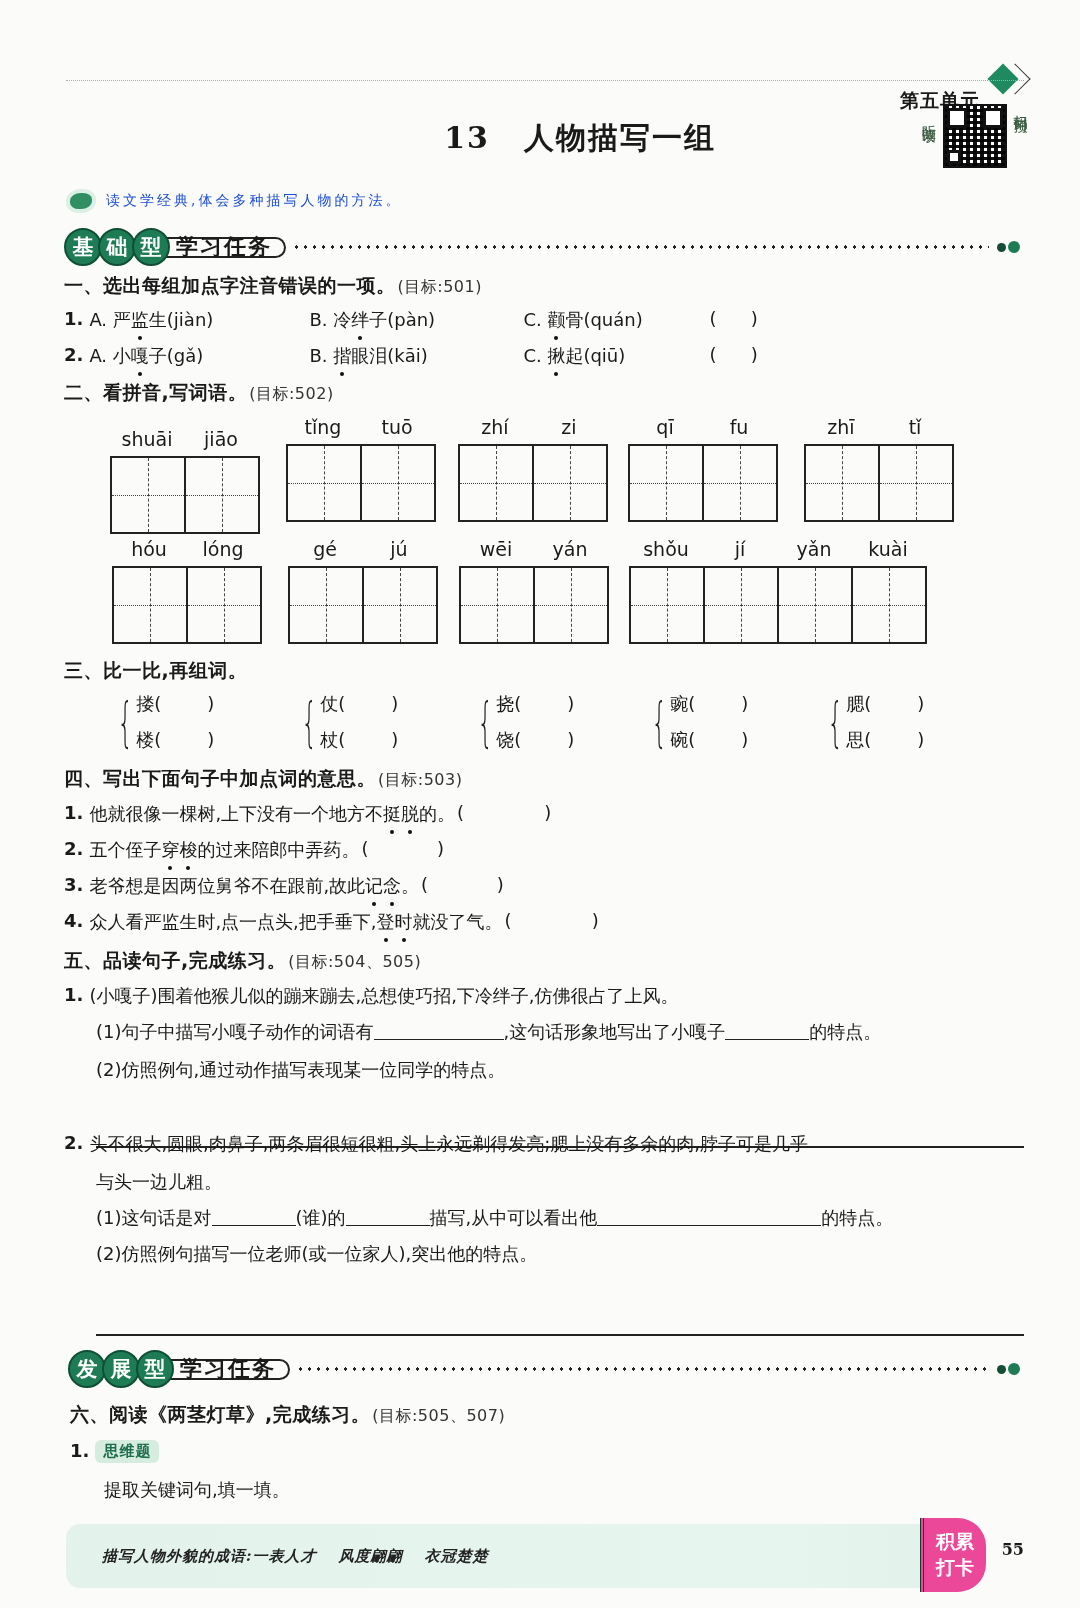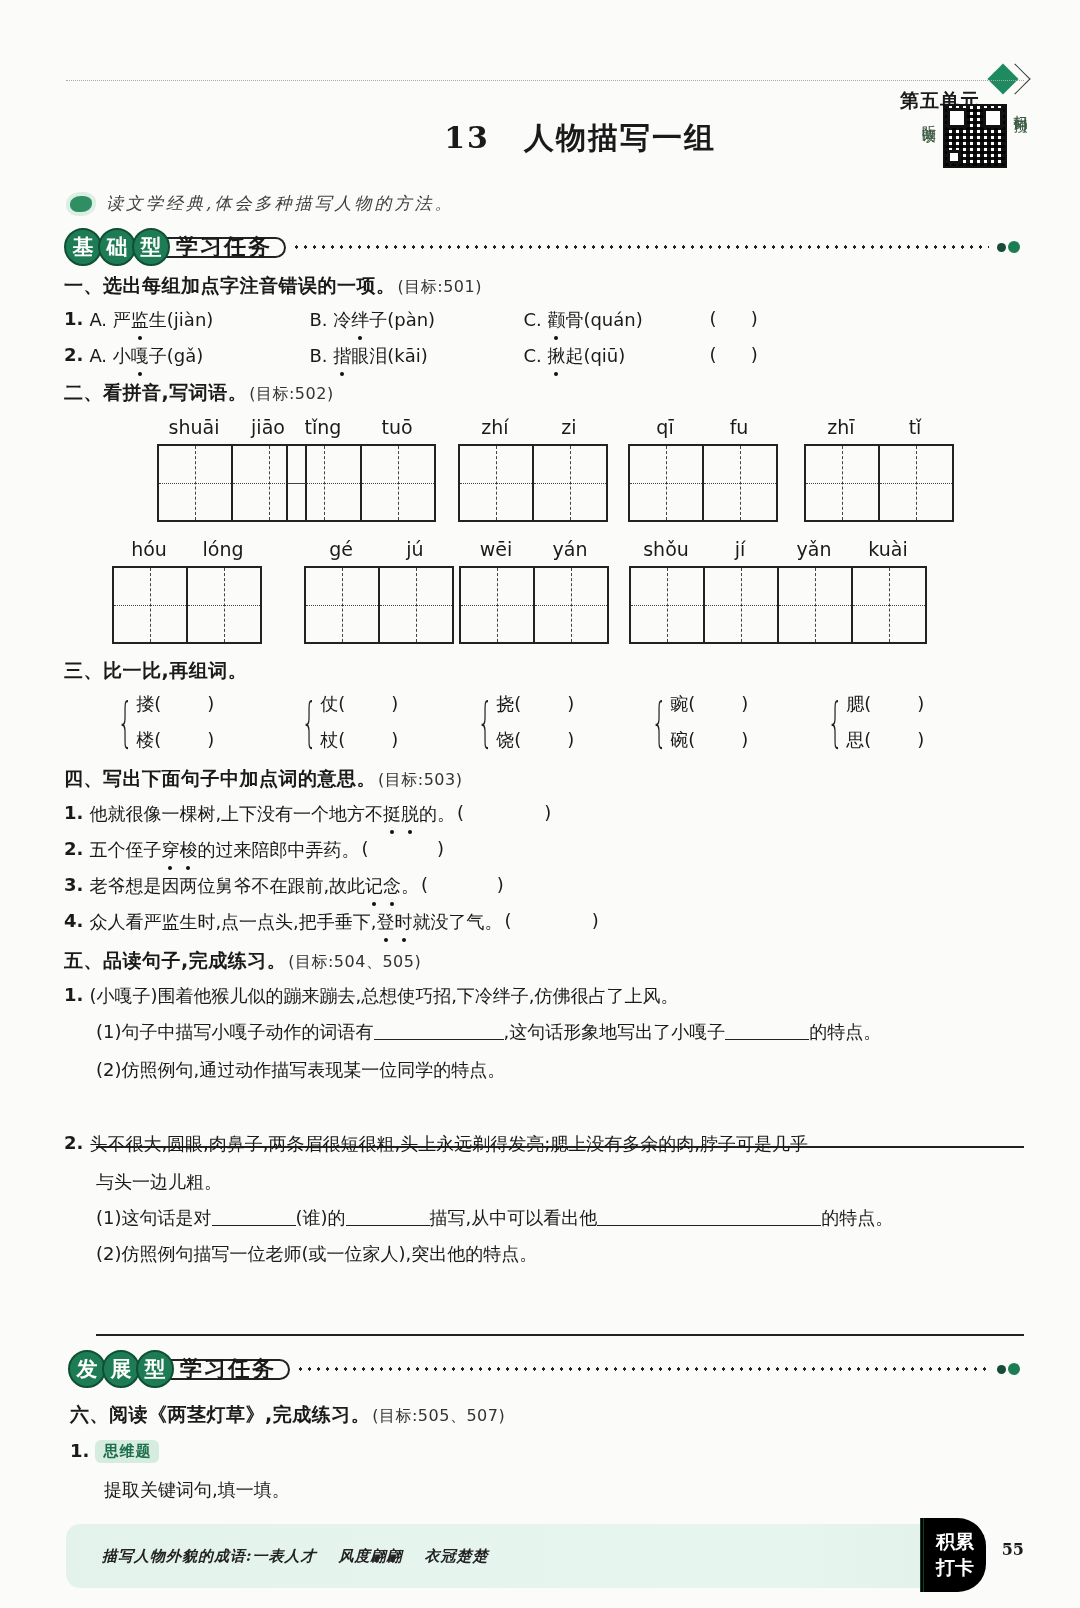--- a/index.html
+++ b/index.html
@@ -23,21 +23,21 @@
       repeating-linear-gradient(90deg, #111 0 4px, #fff 4px 7px),
       repeating-linear-gradient(0deg, #111 0 3px, #fff 3px 6px);
       background-blend-mode: multiply; position: relative; border: 2px solid #111; }
   .qr::before, .qr::after { content: ""; position: absolute; width: 14px; height: 14px; border: 3px solid #111; background: #fff; }
   .qr::before { left: 2px; top: 2px; }
   .qr::after { right: 2px; top: 2px; }
   .qr .corner { position: absolute; left: 2px; bottom: 2px; width: 14px; height: 14px; border: 3px solid #111; background: #fff; }
 
   .goal-line { position: absolute; left: 70px; top: 192px; display: flex; align-items: center; gap: 14px; }
   .goal-icon { width: 22px; height: 16px; background: #2f8f63; border-radius: 50% 40% 50% 40%; box-shadow: 0 0 0 4px #dcefe4; }
-  .goal-text { font-family: "DejaVu Serif", serif; font-size: 17px; letter-spacing: 3px; color: #404040; font-style: italic; }
+  .goal-text { font-family: "DejaVu Serif", serif; font-size: 14px; letter-spacing: 3px; color: #1d4ed8; }
 
   .section-banner { position: absolute; left: 64px; right: 60px; display: flex; align-items: center; height: 38px; }
   .badge-group { display: flex; align-items: center; }
   .badge-char { width: 38px; height: 38px; border-radius: 50%; background: #1e7c55; color: #fff; font-weight: bold; font-size: 21px; display: flex; align-items: center; justify-content: center; border: 2px solid #0f4f35; margin-right: -4px; position: relative; z-index: 2; }
   .badge-label { height: 21px; border: 2px solid #222; border-left: none; border-radius: 0 16px 16px 0; padding: 0 12px 0 16px; display: flex; align-items: center; font-size: 22px; font-weight: bold; letter-spacing: 2px; margin-left: -6px; background: #fbfbf9; }
   .banner-dots { flex: 1; height: 4px; margin: 0 6px; background-image: radial-gradient(circle, #222 1.6px, transparent 1.8px); background-size: 9px 4px; background-repeat: repeat-x; }
   .banner-end { width: 12px; height: 12px; border-radius: 50%; background: #1e7c55; margin-left: 2px; }
   .banner-end.sm { width: 9px; height: 9px; background: #164b35; }
 
   .q-heading { position: absolute; left: 64px; font-size: 19px; font-weight: bold; letter-spacing: 0.5px; }
@@ -64,21 +64,21 @@
   .compare-lines div { white-space: pre; }
 
   .blank { display: inline-block; border-bottom: 1.5px solid #222; height: 20px; vertical-align: bottom; }
   .answer-line { position: absolute; left: 96px; right: 56px; border-top: 2px solid #222; }
 
   .tag-think { display: inline-block; background: #d5ecdf; color: #1e6e4a; font-size: 15px; font-weight: bold; padding: 2px 8px; border-radius: 6px; margin-right: 12px; letter-spacing: 1px; }
 
   .footer-bar { position: absolute; left: 66px; right: 110px; top: 1524px; height: 64px; background: linear-gradient(90deg, #e3f3ec 0%, #e7f5ef 80%, #e1f1ea 100%); border-radius: 14px 0 0 14px; display: flex; align-items: center; padding-left: 36px; }
   .footer-text { font-family: "DejaVu Serif", serif; font-size: 15px; font-weight: bold; font-style: italic; letter-spacing: 1px; color: #222; }
   .footer-text span { margin-right: 22px; }
-  .footer-badge { position: absolute; right: 94px; top: 1518px; width: 66px; height: 74px; background: #000000; border-left: 4px double #0d3f2a; border-radius: 0 28px 28px 0; color: #fff; font-size: 19px; font-weight: bold; line-height: 26px; text-align: center; padding-top: 10px; }
+  .footer-badge { position: absolute; right: 94px; top: 1518px; width: 66px; height: 74px; background: #ec4899; border-left: 4px double #0d3f2a; border-radius: 0 28px 28px 0; color: #fff; font-size: 19px; font-weight: bold; line-height: 26px; text-align: center; padding-top: 10px; }
   .page-num { position: absolute; right: 56px; top: 1540px; font-family: "DejaVu Serif", serif; font-weight: bold; font-size: 16px; }
 </style>
 </head>
 <body>
 
 <div class="unit-header">
   <span class="unit-title">第五单元</span>
   <span class="unit-diamond">
       <span class="d1"></span>
       <span class="d2"></span>
@@ -130,21 +130,21 @@
   <span class="opt" style="width:220px"><span>A.</span> <span>小</span><span class="dot">嘎</span><span>子(gǎ)</span></span>
   <span class="opt" style="width:214px"><span>B.</span> <span></span><span class="dot">揩</span><span>眼泪(kāi)</span></span>
   <span class="opt" style="width:186px"><span>C.</span> <span></span><span class="dot">揪</span><span>起(qiū)</span></span>
   <span class="paren" style="white-space:pre">(      )</span>
 </div>
 
 <div class="q-heading" style="top:380px;">
   <span>二、看拼音,写词语。</span><span class="target">(目标:502)</span>
 </div>
 <div id="pinyin-row1">
-    <div class="pinyin-group" style="top: 416px; left: 110px; margin-left: 47px;">
+    <div class="pinyin-group" style="top: 428px; left: 110px;">
       <div class="pinyin-labels">
         <span>shuāi</span>
         <span>jiāo</span>
       </div>
       <div class="tianzige-row">
         <div class="tzg"></div>
         <div class="tzg"></div>
       </div>
     </div>
     <div class="pinyin-group" style="top: 416px; left: 286px;">
@@ -192,21 +192,21 @@
     <div class="pinyin-group" style="top: 538px; left: 112px;">
       <div class="pinyin-labels">
         <span>hóu</span>
         <span>lóng</span>
       </div>
       <div class="tianzige-row">
         <div class="tzg"></div>
         <div class="tzg"></div>
       </div>
     </div>
-    <div class="pinyin-group" style="top: 538px; left: 304px;">
+    <div class="pinyin-group" style="top: 538px; left: 288px;">
       <div class="pinyin-labels">
         <span>gé</span>
         <span>jú</span>
       </div>
       <div class="tianzige-row">
         <div class="tzg"></div>
         <div class="tzg"></div>
       </div>
     </div>
     <div class="pinyin-group" style="top: 538px; left: 459px;">

